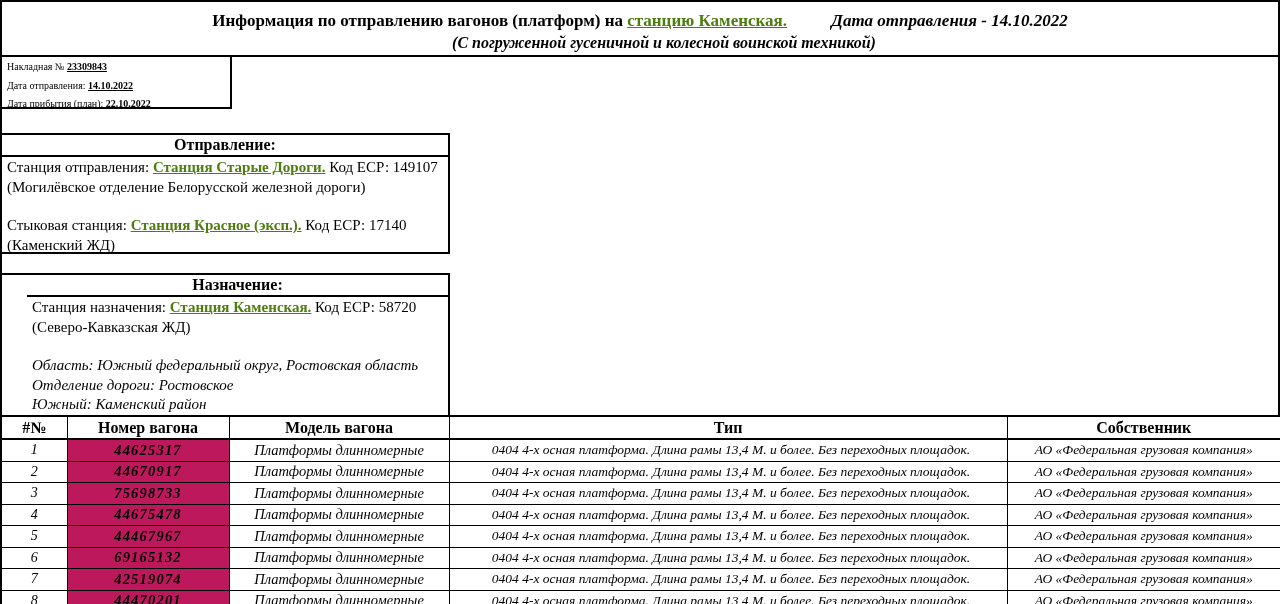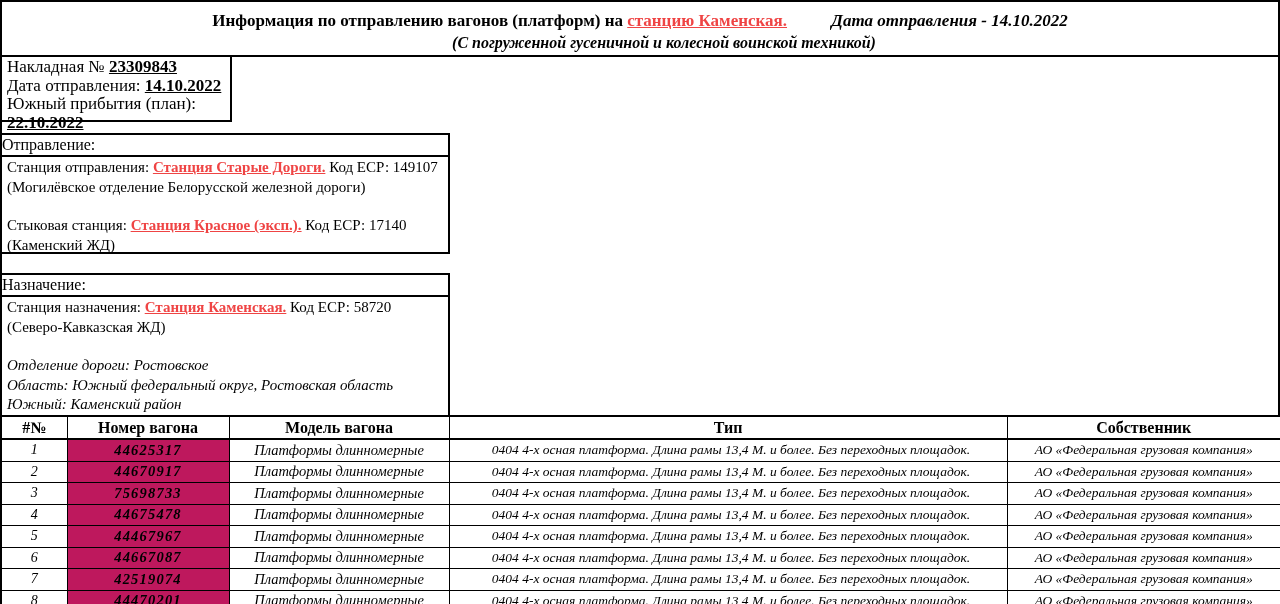--- a/index.html
+++ b/index.html
@@ -10,43 +10,43 @@
   .abs{position:absolute;box-sizing:border-box;}
 
   
   #title-block{
     left:0;top:0;width:1280px;height:57px;
     border:2px solid #000;border-bottom:none;
     text-align:center;padding-top:7px;
   }
   .title-line1{font-size:17px;font-weight:bold;line-height:23px;}
   .title-line2{font-size:16px;font-weight:bold;font-style:italic;line-height:22px;margin-left:48px;}
-  .red-link{color:#ef4444;font-weight:bold;text-decoration:underline;}
+  .red-link{color:#4d7c0f;font-weight:bold;text-decoration:underline;}
   .t-italic{font-style:italic;margin-left:40px;}
 
   
   #mid-region{
     left:0;top:55px;width:1280px;height:360px;
     border:2px solid #000;border-bottom:none;
   }
 
   
   #waybill-box{
-    left:0;top:55px;width:232px;height:67px;
+    left:0;top:55px;width:232px;height:54px;
     border:2px solid #000;background:#fff;
-    padding:1px 0 0 5px;font-size:17px;line-height:18.6px;
+    padding:1px 0 0 5px;font-size:10px;line-height:18.6px;
   }
   .wb-value{font-weight:bold;text-decoration:underline;}
 
   
   .info-box{left:0;width:450px;border:2px solid #000;background:#fff;}
   #departure-box{top:133px;height:121px;}
-  #destination-box{top:273px;height:142px;border-bottom:none;}
+  #destination-box{top:273px;height:142px;border-bottom:none;padding-left:25px;}
   .box-header{
-    text-align:left;font-weight:normal;font-size:16px;
+    text-align:center;font-weight:bold;font-size:16px;
     height:20px;line-height:20px;border-bottom:2px solid #000;
   }
   .box-body{padding:1px 4px 0 5px;font-size:15px;line-height:19.5px;}
   .blank-line{height:19px;}
   .italic-line{font-style:italic;}
 
   
   #wagon-table{
     position:absolute;left:0;top:415px;width:1280px;
     border-collapse:collapse;table-layout:fixed;
@@ -72,42 +72,42 @@
 <div class="abs" id="mid-region"></div>
 
 <div class="abs" id="title-block">
   <div class="title-line1"><span>Информация по отправлению вагонов (платформ) на </span><span class="red-link">станцию Каменская.</span><span class="t-italic"> Дата отправления - 14.10.2022</span></div>
   <div class="title-line2">(С погруженной гусеничной и колесной воинской техникой)</div>
 </div>
 
 <div class="abs" id="waybill-box">
   <div><span>Накладная № </span><span class="wb-value">23309843</span></div>
   <div><span>Дата отправления: </span><span class="wb-value">14.10.2022</span></div>
-  <div><span>Южный прибытия (план): </span><span class="wb-value">22.10.2022</span></div>
+  <div><span>Дата прибытия (план): </span><span class="wb-value">22.10.2022</span></div>
 </div>
 
 <div class="abs info-box" id="departure-box">
   <div class="box-header">Отправление:</div>
   <div class="box-body">
     <div><span>Станция отправления: </span><span class="red-link">Станция Старые Дороги.</span><span> Код ЕСР: 149107</span></div>
     <div>(Могилёвское отделение Белорусской железной дороги)</div>
     <div class="blank-line"></div>
     <div><span>Стыковая станция: </span><span class="red-link">Станция Красное (эксп.).</span><span> Код ЕСР: 17140</span></div>
     <div>(Каменский ЖД)</div>
   </div>
 </div>
 
 <div class="abs info-box" id="destination-box">
   <div class="box-header">Назначение:</div>
   <div class="box-body">
     <div><span>Станция назначения: </span><span class="red-link">Станция Каменская.</span><span> Код ЕСР: 58720</span></div>
     <div>(Северо-Кавказская ЖД)</div>
     <div class="blank-line"></div>
+    <div class="italic-line">Область: Южный федеральный округ, Ростовская область</div>
     <div class="italic-line">Отделение дороги: Ростовское</div>
-    <div class="italic-line">Область: Южный федеральный округ, Ростовская область</div>
     <div class="italic-line">Южный: Каменский район</div>
   </div>
 </div>
 
 <table id="wagon-table">
   <colgroup>
     <col style="width:66px">
       <col style="width:162px">
       <col style="width:220px">
       <col style="width:558px">
@@ -153,21 +153,21 @@
     </tr>
     <tr>
       <td class="c-num">5</td>
       <td class="c-wagon">44467967</td>
       <td class="c-model">Платформы длинномерные</td>
       <td class="c-type">0404 4-х осная платформа. Длина рамы 13,4 М. и более. Без переходных площадок.</td>
       <td class="c-owner">АО «Федеральная грузовая компания»</td>
     </tr>
     <tr>
       <td class="c-num">6</td>
-      <td class="c-wagon">44667087</td>
+      <td class="c-wagon">69165132</td>
       <td class="c-model">Платформы длинномерные</td>
       <td class="c-type">0404 4-х осная платформа. Длина рамы 13,4 М. и более. Без переходных площадок.</td>
       <td class="c-owner">АО «Федеральная грузовая компания»</td>
     </tr>
     <tr>
       <td class="c-num">7</td>
       <td class="c-wagon">42519074</td>
       <td class="c-model">Платформы длинномерные</td>
       <td class="c-type">0404 4-х осная платформа. Длина рамы 13,4 М. и более. Без переходных площадок.</td>
       <td class="c-owner">АО «Федеральная грузовая компания»</td>

